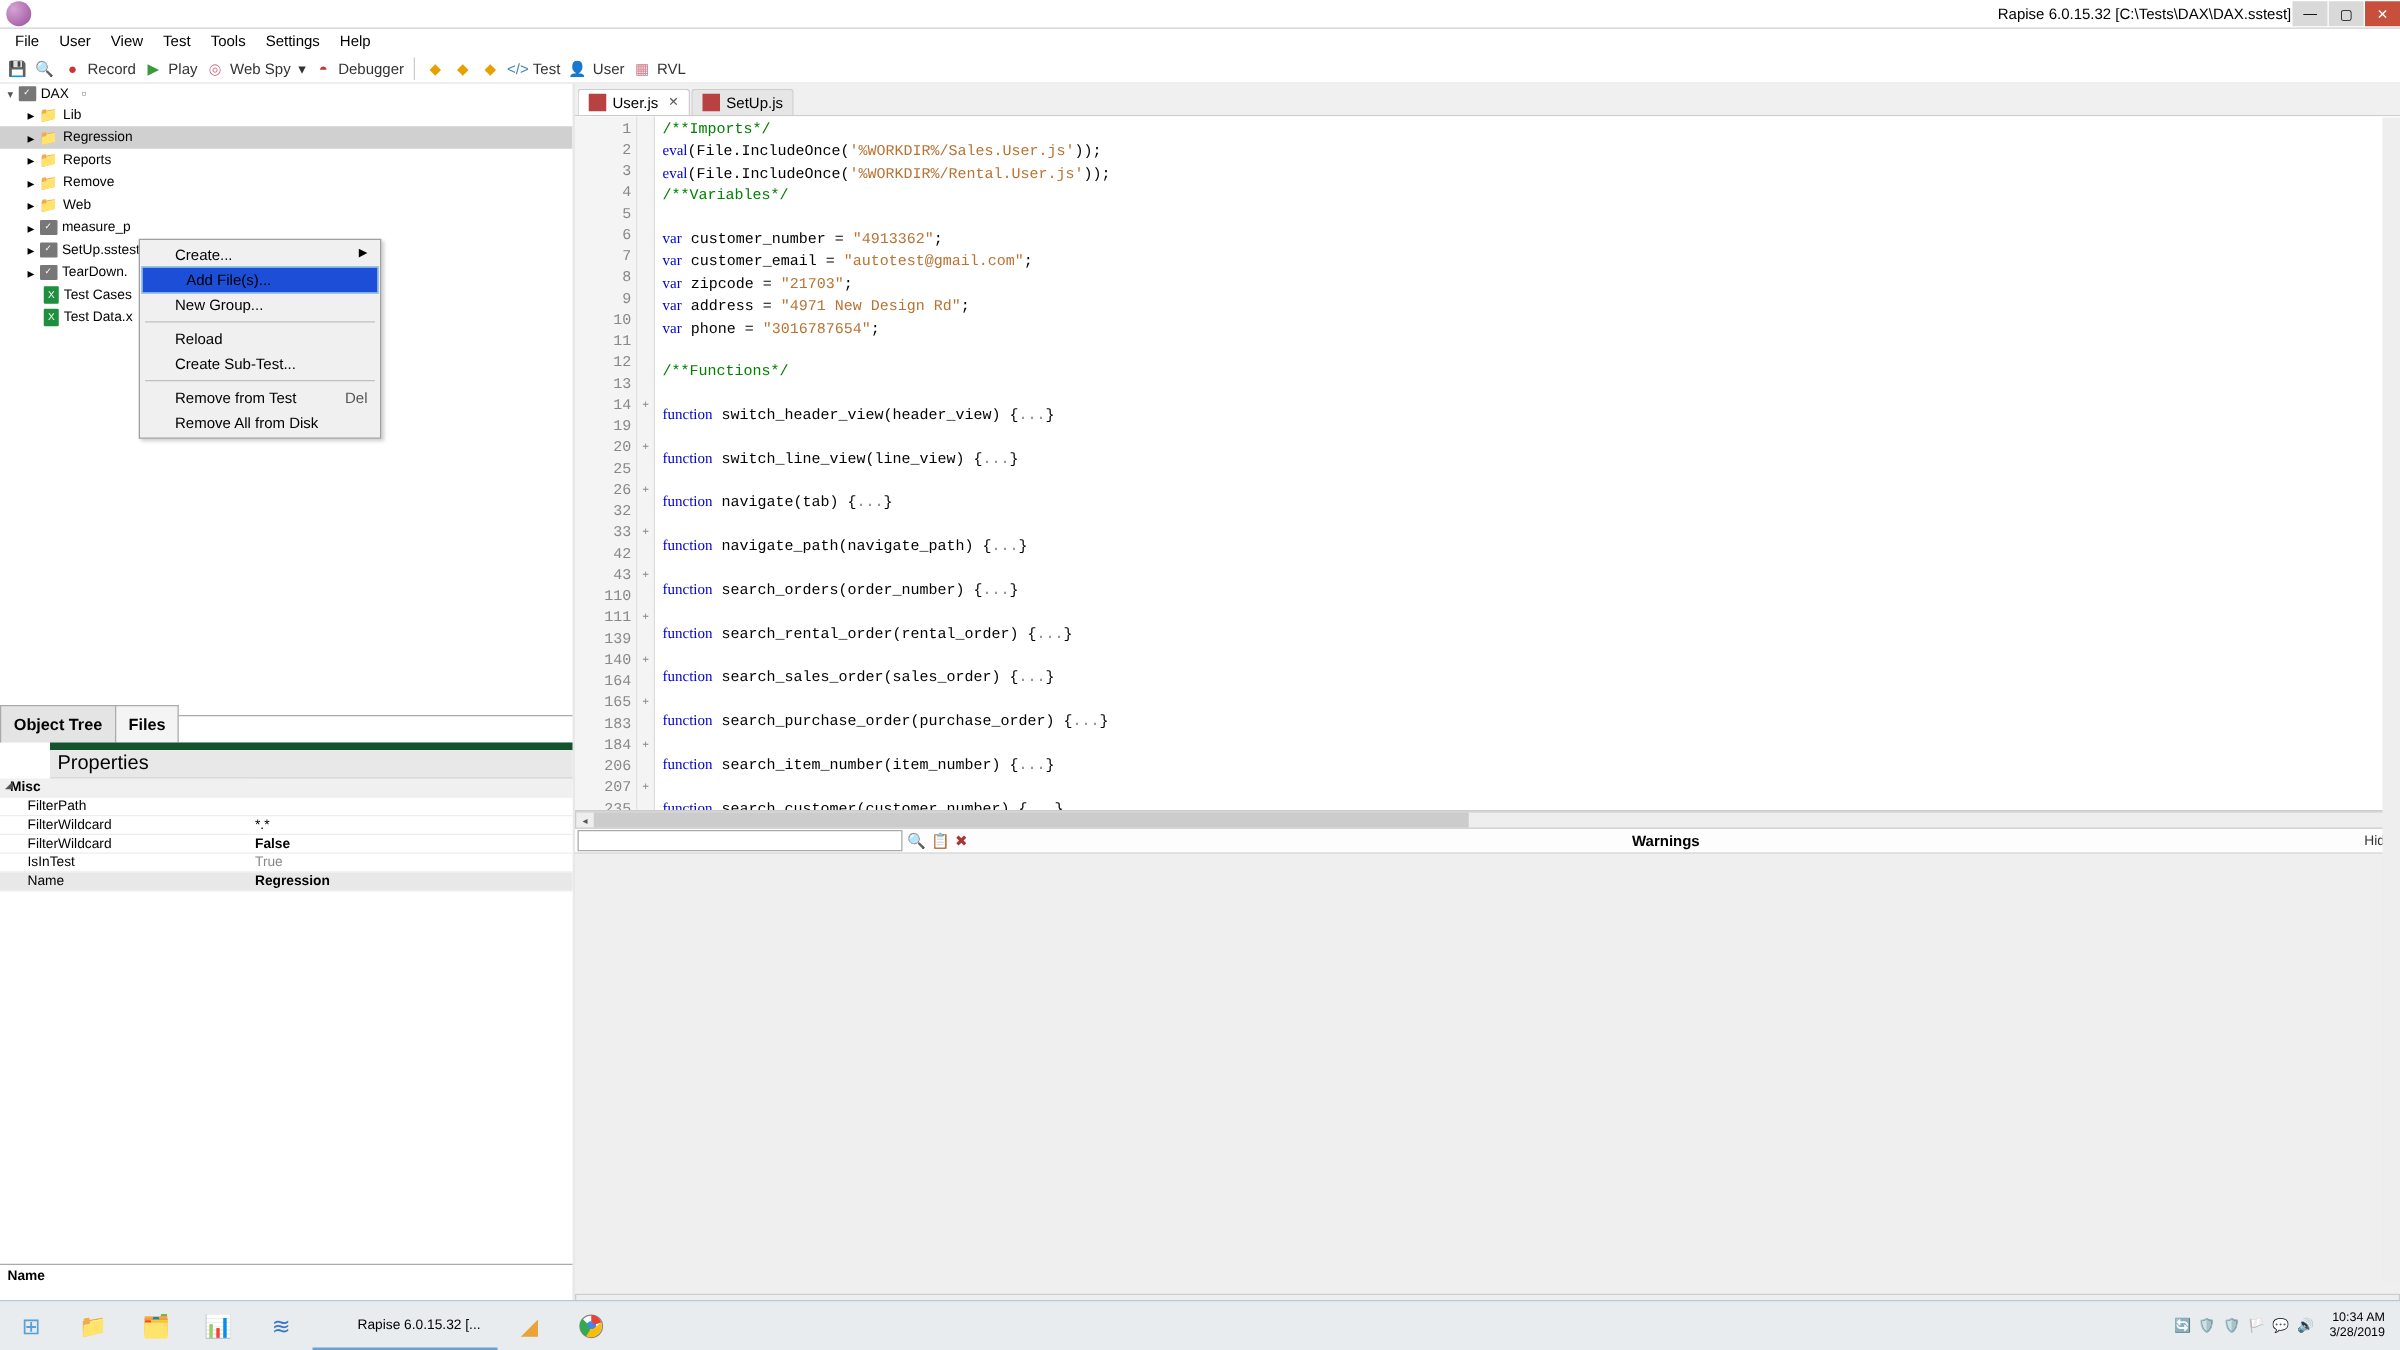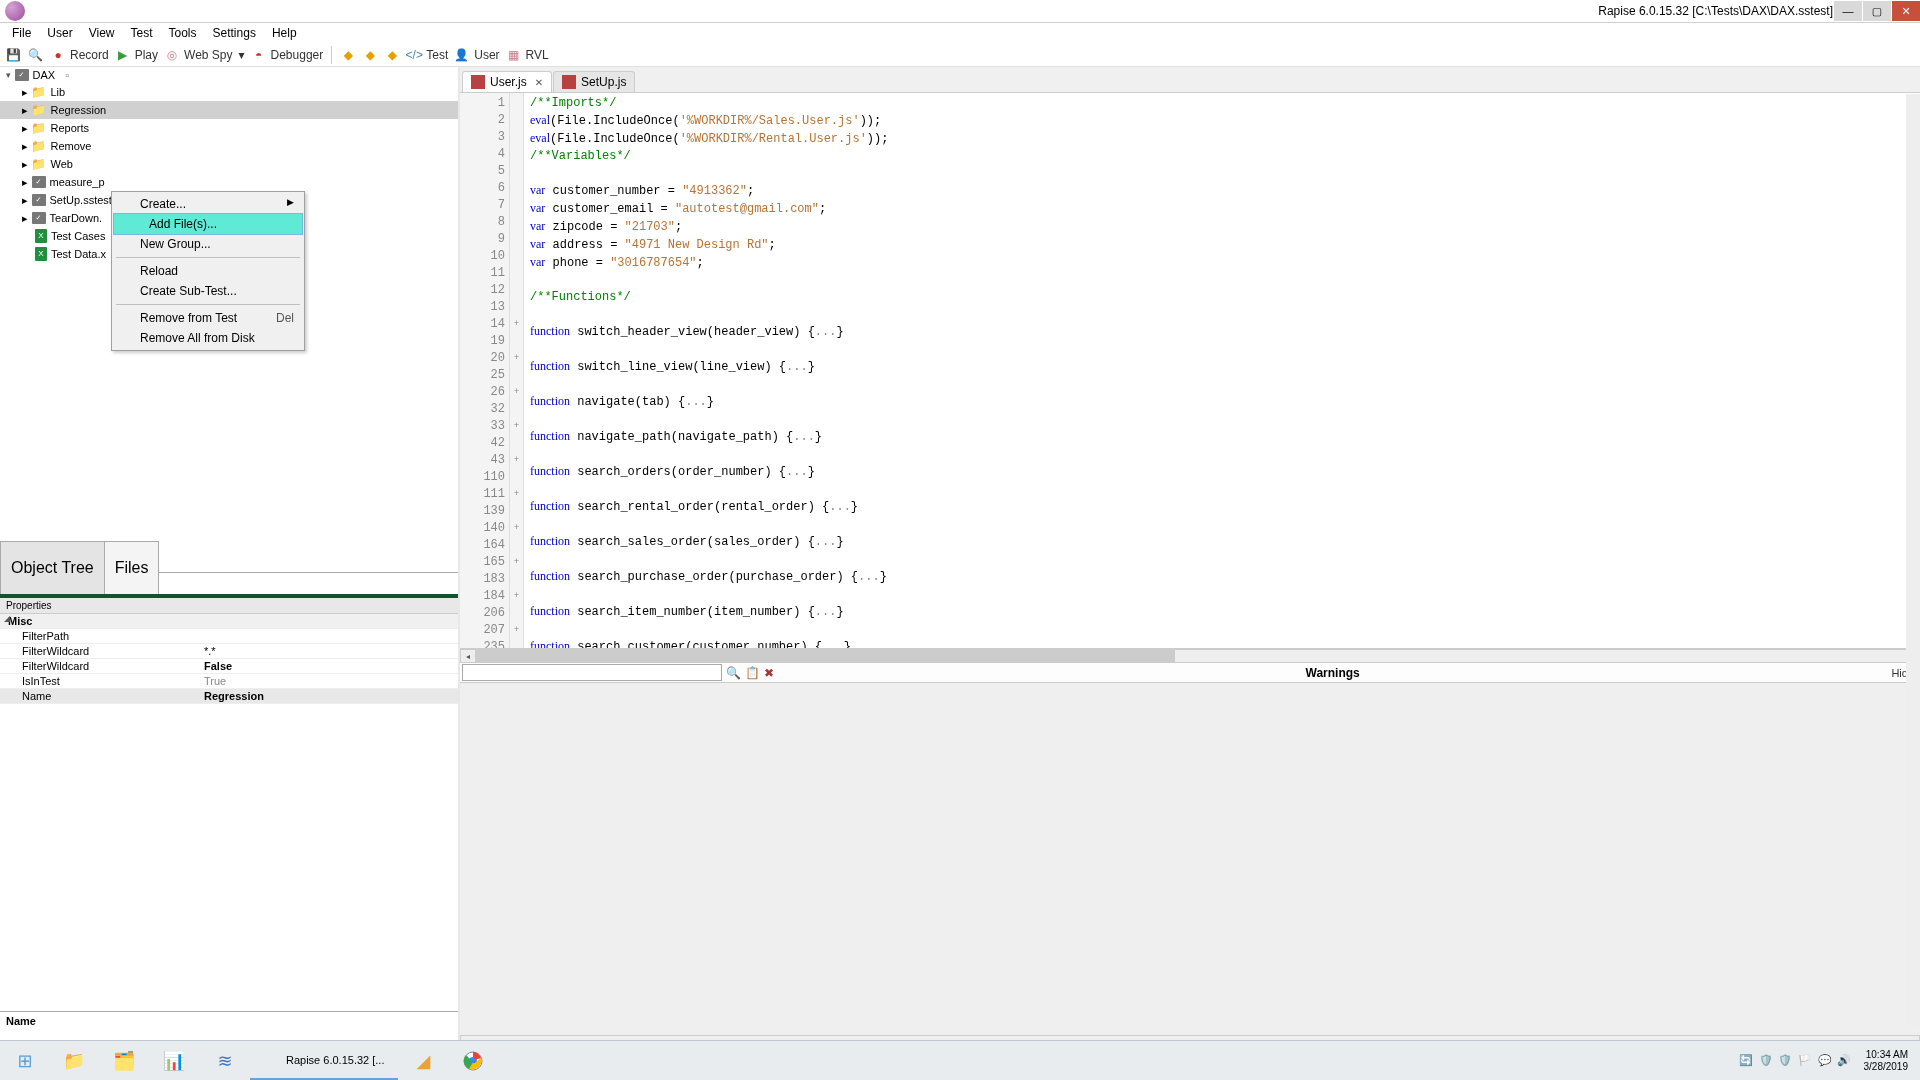--- a/index.html
+++ b/index.html
@@ -24,28 +24,28 @@
 .tree-area { flex: 0 0 505px; overflow: hidden; position: relative; }
 .tree-root-row { display:flex; align-items:center; gap:4px; padding: 2px 6px; }
 .tree-root-row .expand { font-size: 9px; color: #555;}
 .folder-icon { color: #e6a100; font-size: 12px; }
 .js-icon { display:inline-block; width:14px; height:12px; background:#777; color:#fff; font-size:7px; text-align:center; line-height:12px; border-radius:1px;}
 .xls-icon { display:inline-block; width:12px; height:14px; background:#1d8f3f; color:#fff; font-size:8px; text-align:center; line-height:14px; border-radius:1px;}
 .tree-row { display:flex; align-items:center; gap:4px; height: 18px; padding-left: 22px;}
 .tree-row.hl { background:#d0d0d0; }
 .context-menu { position:absolute; top: 124px; left: 111px; width: 194px; background:#f0f0f0; border:1px solid #a0a0a0; box-shadow: 2px 2px 3px rgba(0,0,0,0.2); font-size: 12px; padding: 2px;}
 .context-menu .cm-item { padding: 3px 8px 3px 26px; position: relative;}
-.context-menu .cm-item.hover { background:#5eead4; outline:1px solid #7bb6e8;padding-left:35px;}
+.context-menu .cm-item.hover { background:#1d4ed8; outline:1px solid #7bb6e8;padding-left:35px;}
 .context-menu .cm-sep { height:1px; background:#c0c0c0; margin:3px 2px;}
 .context-menu .cm-arrow { float:right; font-size:9px;}
 .context-menu .cm-shortcut { float:right; color:#555;}
 .pane-tabs { height: 22px; display:flex; align-items:flex-end; border-top:1px solid #aaa;}
-.pane-tab { padding: 17px 10px; border:1px solid #aaa; border-bottom:none; background:#f4f4f4; font-size:16px; margin-right:-1px;}
+.pane-tab { padding: 7px 10px; border:1px solid #aaa; border-bottom:none; background:#f4f4f4; font-size:13px; margin-right:-1px;font-weight:bold;}
 .pane-tab.inactive { background:#e4e4e4; }
-.props-header { background:#e8e8e8; padding: 2px 6px; font-size:10px; border-top:4px solid #14532d; border-bottom:1px solid #ccc;}
+.props-header { background:#e8e8e8; padding: 2px 6px; font-size:16px; border-top:6px solid #14532d; border-bottom:1px solid #ccc;margin-left:40px;}
 .props-grid { flex:1; background:#fff; font-size:11px;}
 .props-row { display:flex; border-bottom:1px solid #eee;}
 .props-row .k { width: 200px; padding: 1px 4px 1px 22px; }
 .props-row .v { flex:1; padding: 1px 4px; }
 .props-row.cat .k { font-weight:bold; padding-left:8px; background:#f0f0f0;}
 .props-row.cat { background:#f0f0f0;}
 .props-row.bold .v { font-weight:bold;}
 .props-row.hl { background:#e8e8e8;}
 .props-row.gray .v { color:#888;}
 .props-desc { border-top:1px solid #aaa; padding: 3px 6px; height: 60px;}

